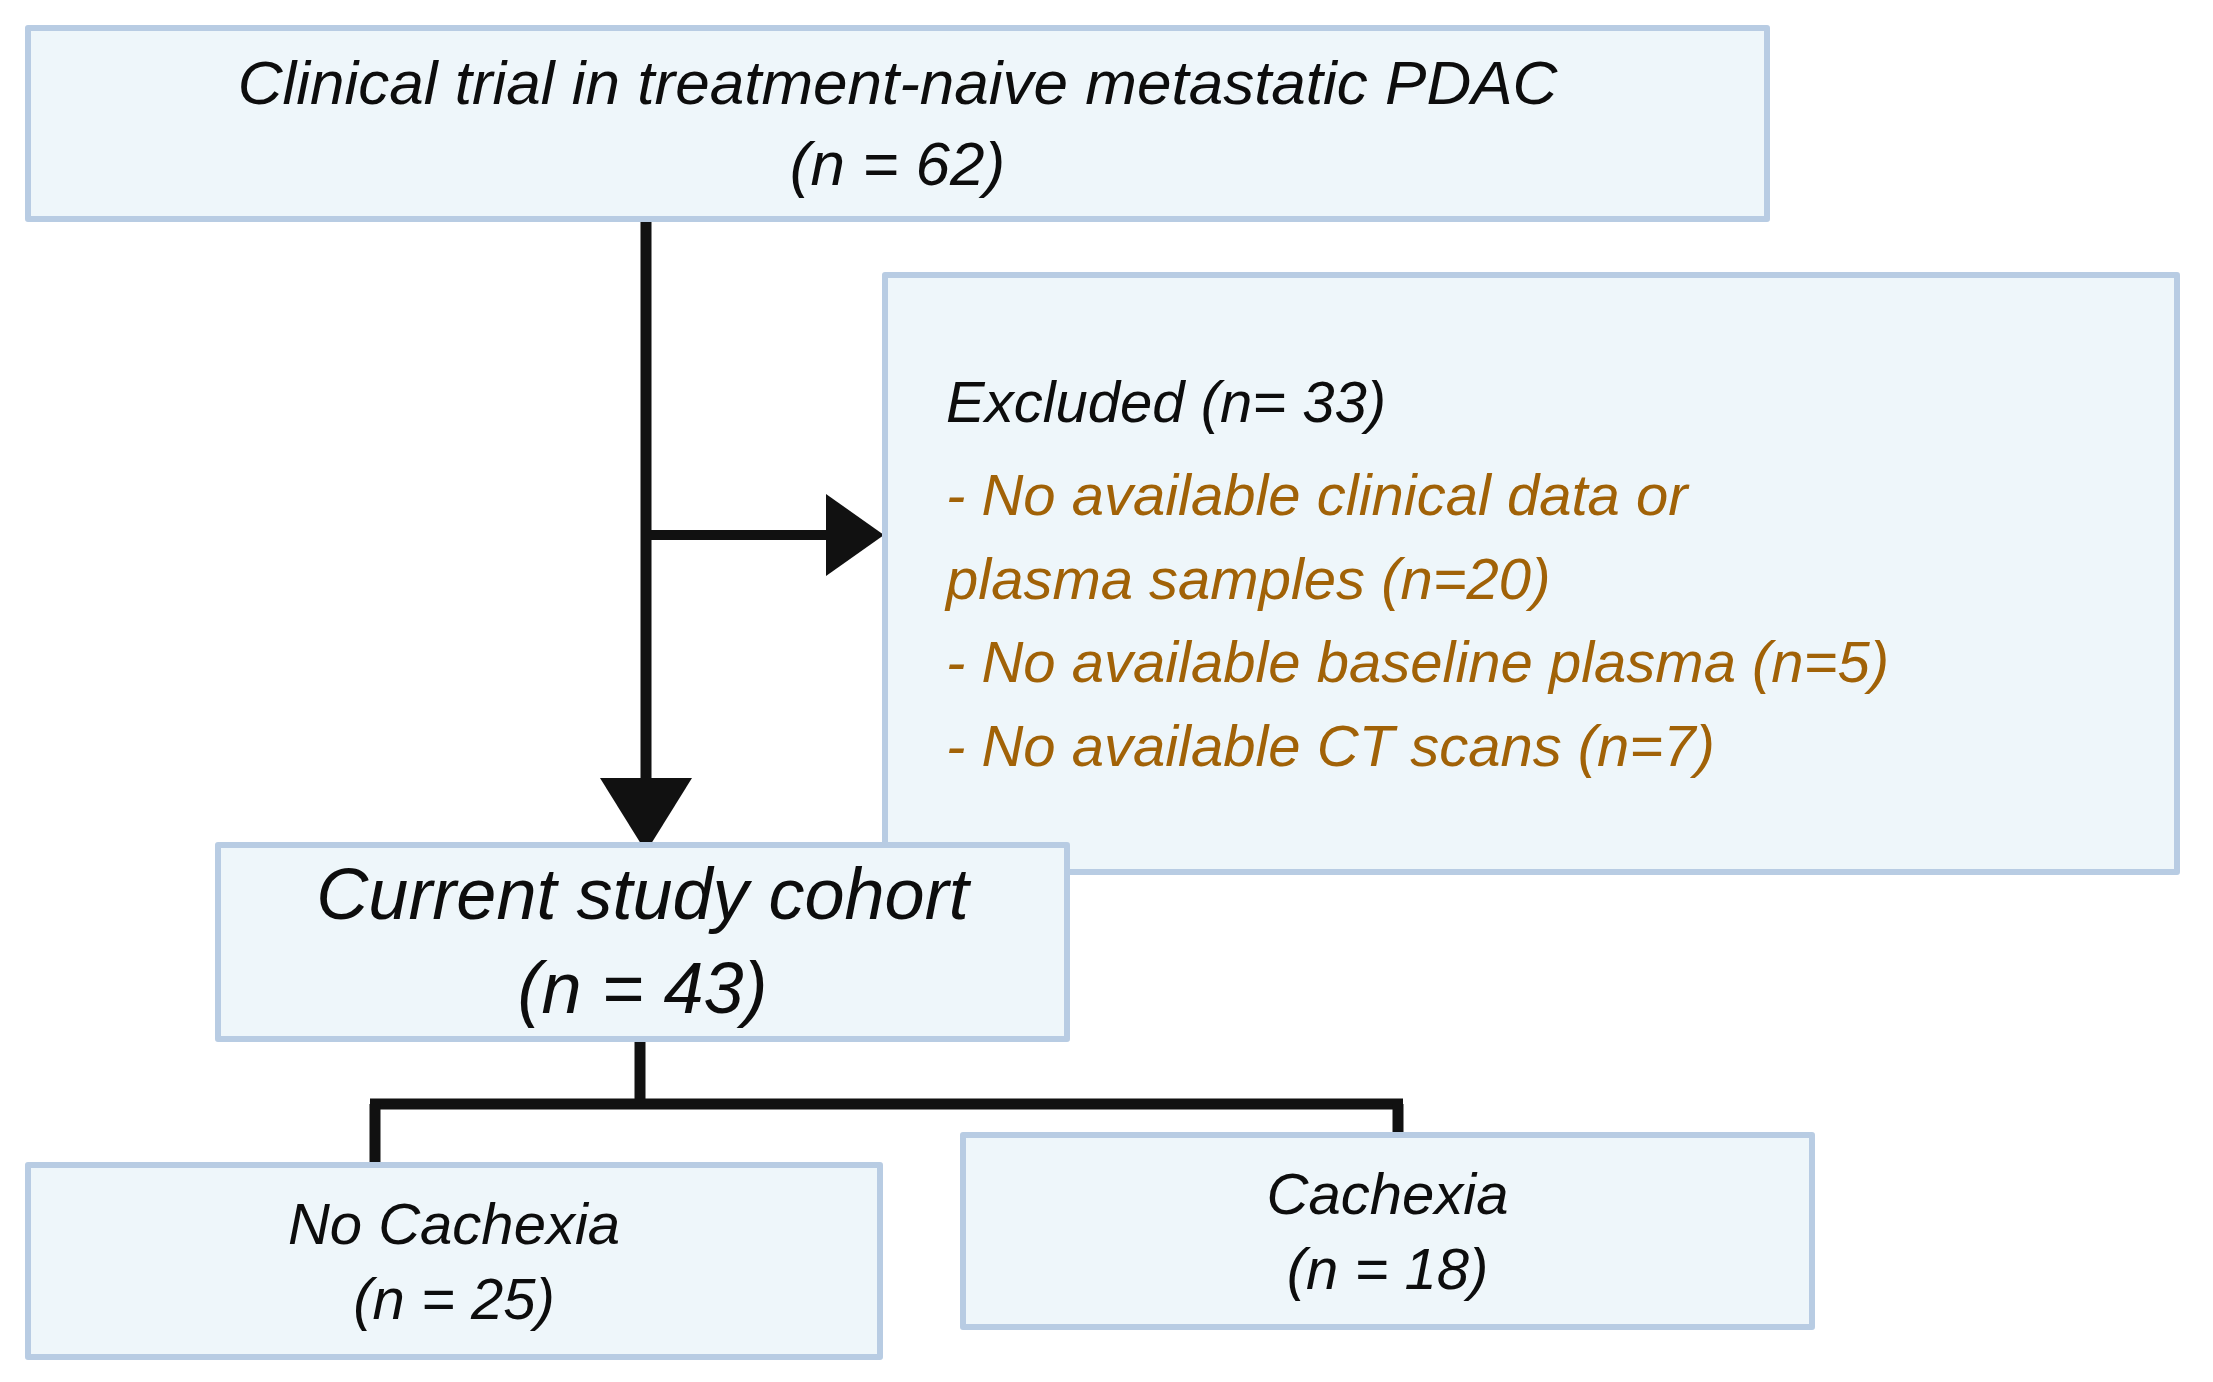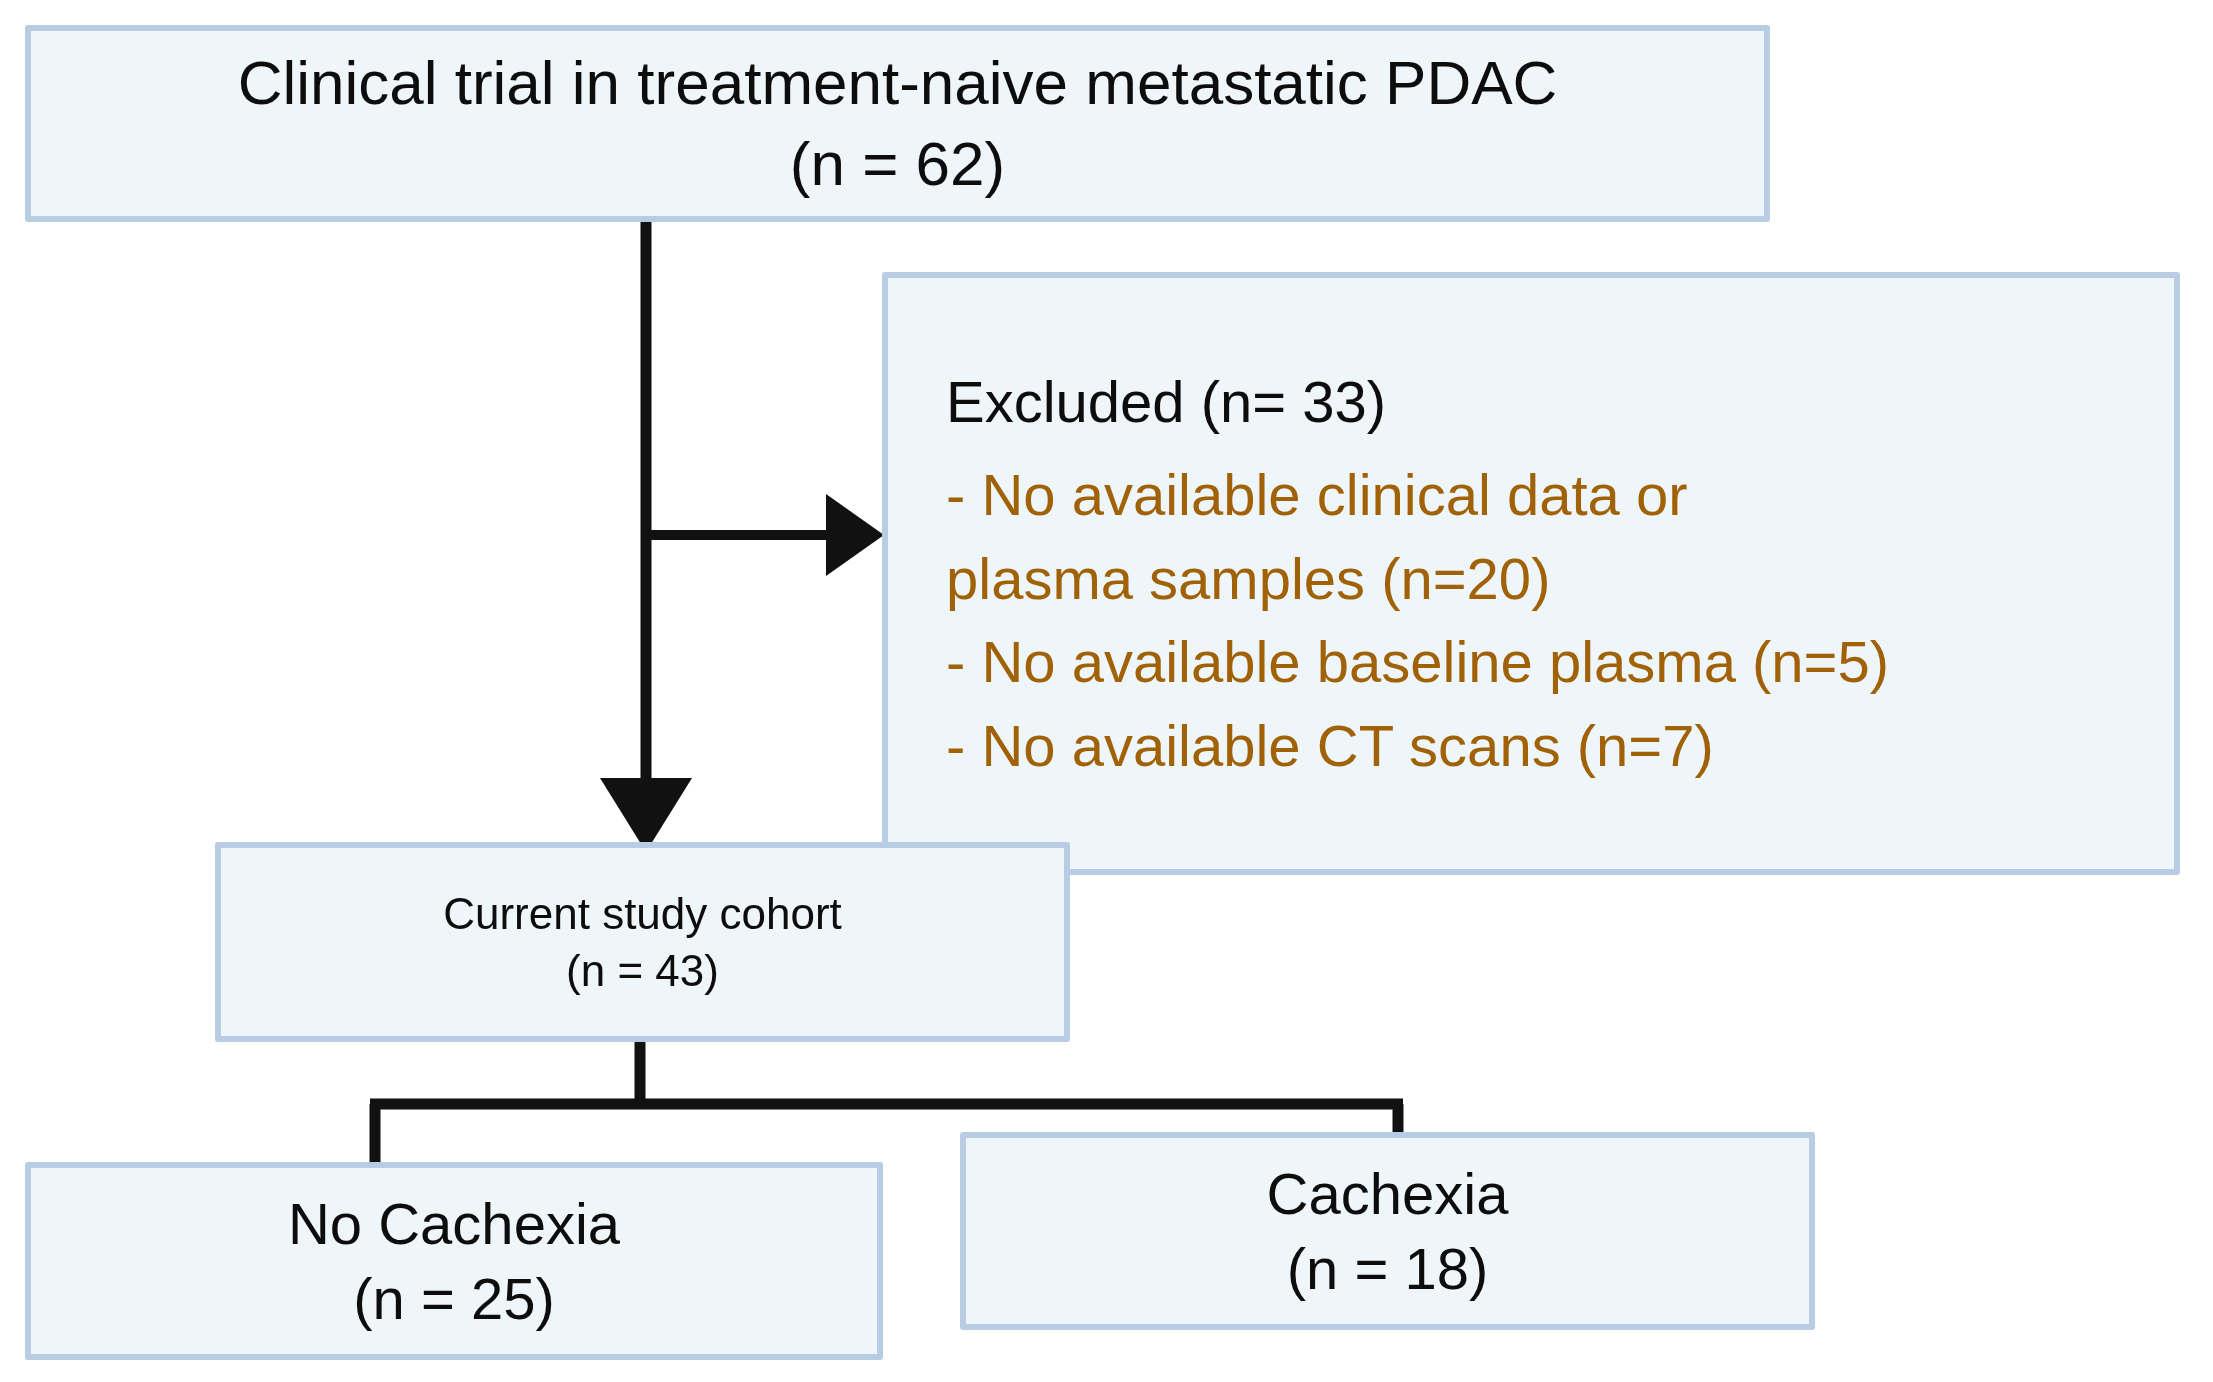--- a/index.html
+++ b/index.html
@@ -34,20 +34,21 @@
     align-items: center;
     text-align: center;
   }
   .node.left {
     align-items: flex-start;
     text-align: left;
   }
   .line1, .line2 {
     display: block;
     white-space: pre;
+    font-style: italic;
   }
 
   
   #node-trial {
     left: 25px;  top: 25px;
     width: 1745px; height: 197px;
     font-size: 62px;
   }
   #node-excluded {
     left: 882px; top: 272px;
@@ -59,21 +60,21 @@
     color: #0d0d0d;
     margin-bottom: 10px;
   }
   #node-excluded .reason {
     color: #a16207;
     margin-top: 8px;
   }
   #node-cohort {
     left: 215px; top: 842px;
     width: 855px; height: 200px;
-    font-size: 44px;
+    font-size: 72px;
   }
   #node-nocachexia {
     left: 25px; top: 1162px;
     width: 858px; height: 198px;
     font-size: 58px;
     text-align: center;
   }
   #node-cachexia {
     left: 960px; top: 1132px;
     width: 855px; height: 198px;

